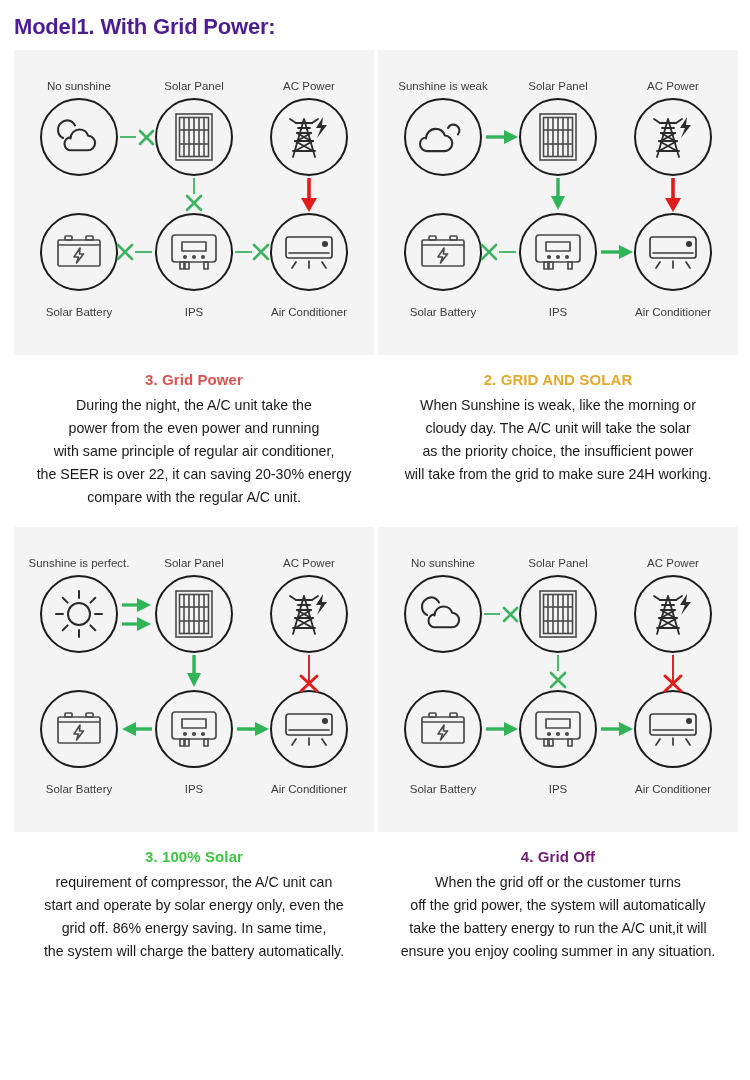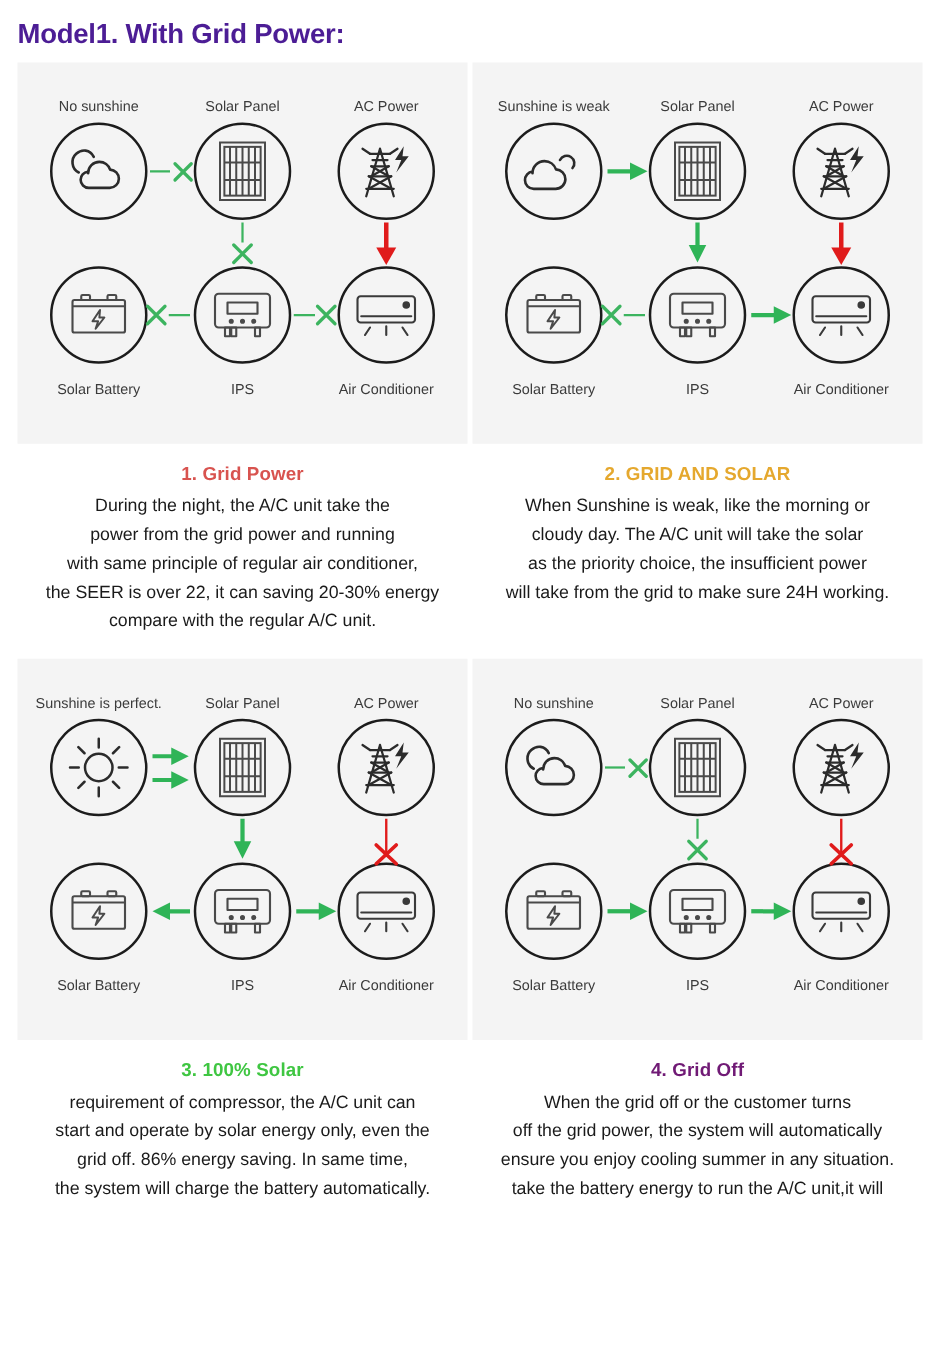--- a/index.html
+++ b/index.html
@@ -192,24 +192,24 @@
 
         <line x1="221" y1="202" x2="238" y2="202" stroke="#3cb45f" stroke-width="1.8"></line>
         <path d="M240 195 L254 209 M254 195 L240 209" stroke="#3cb45f" stroke-width="2.6" stroke-linecap="round"></path>
 
         <line x1="295" y1="128" x2="295" y2="150" stroke="#e01b1b" stroke-width="3.6"></line>
         <path d="M287 148 L303 148 L295 162 Z" fill="#e01b1b"></path>
       </svg>
     </div>
 
     <div class="caption-block">
-      <div class="cap-title" style="color:#d8534f;">1. Grid Power</div>
+      <div class="cap-title" style="color:#d8534f;">3. Grid Power</div>
       <div class="cap-body">
         <span class="ln">During the night, the A/C unit take the</span>
-        <span class="ln">power from the grid power and running</span>
+        <span class="ln">power from the even power and running</span>
         <span class="ln">with same principle of regular air conditioner,</span>
         <span class="ln">the SEER is over 22, it can saving 20-30% energy</span>
         <span class="ln">compare with the regular A/C unit.</span>
       </div>
     </div>
   </div>
 
   <div class="cell">
     <div class="diagram">
       <span class="lbl center" style="left:65px;top:30px;">Sunshine is weak</span>
@@ -565,19 +565,19 @@
         <line x1="295" y1="128" x2="295" y2="155" stroke="#e01b1b" stroke-width="1.9"></line>
         <path d="M287 149 L303 164 M303 149 L287 164" stroke="#e01b1b" stroke-width="3" stroke-linecap="round"></path>
       </svg>
     </div>
 
     <div class="caption-block">
       <div class="cap-title" style="color:#701a75;">4. Grid Off</div>
       <div class="cap-body">
         <span class="ln">When the grid off or the customer turns</span>
         <span class="ln">off the grid power, the system will automatically</span>
+        <span class="ln">take the battery energy to run the A/C unit,it will</span>
         <span class="ln">ensure you enjoy cooling summer in any situation.</span>
-        <span class="ln">take the battery energy to run the A/C unit,it will</span>
       </div>
     </div>
   </div>
 
 </div>
 
 </body></html>

